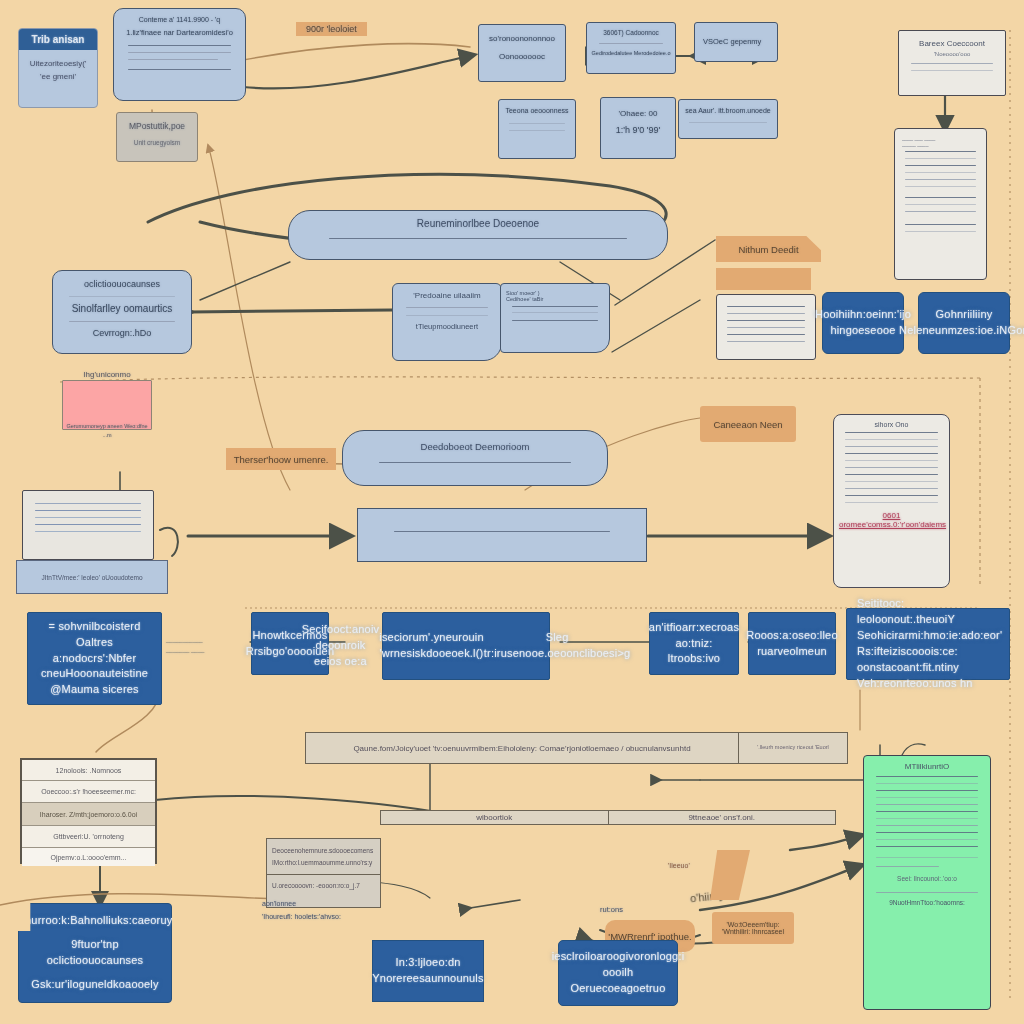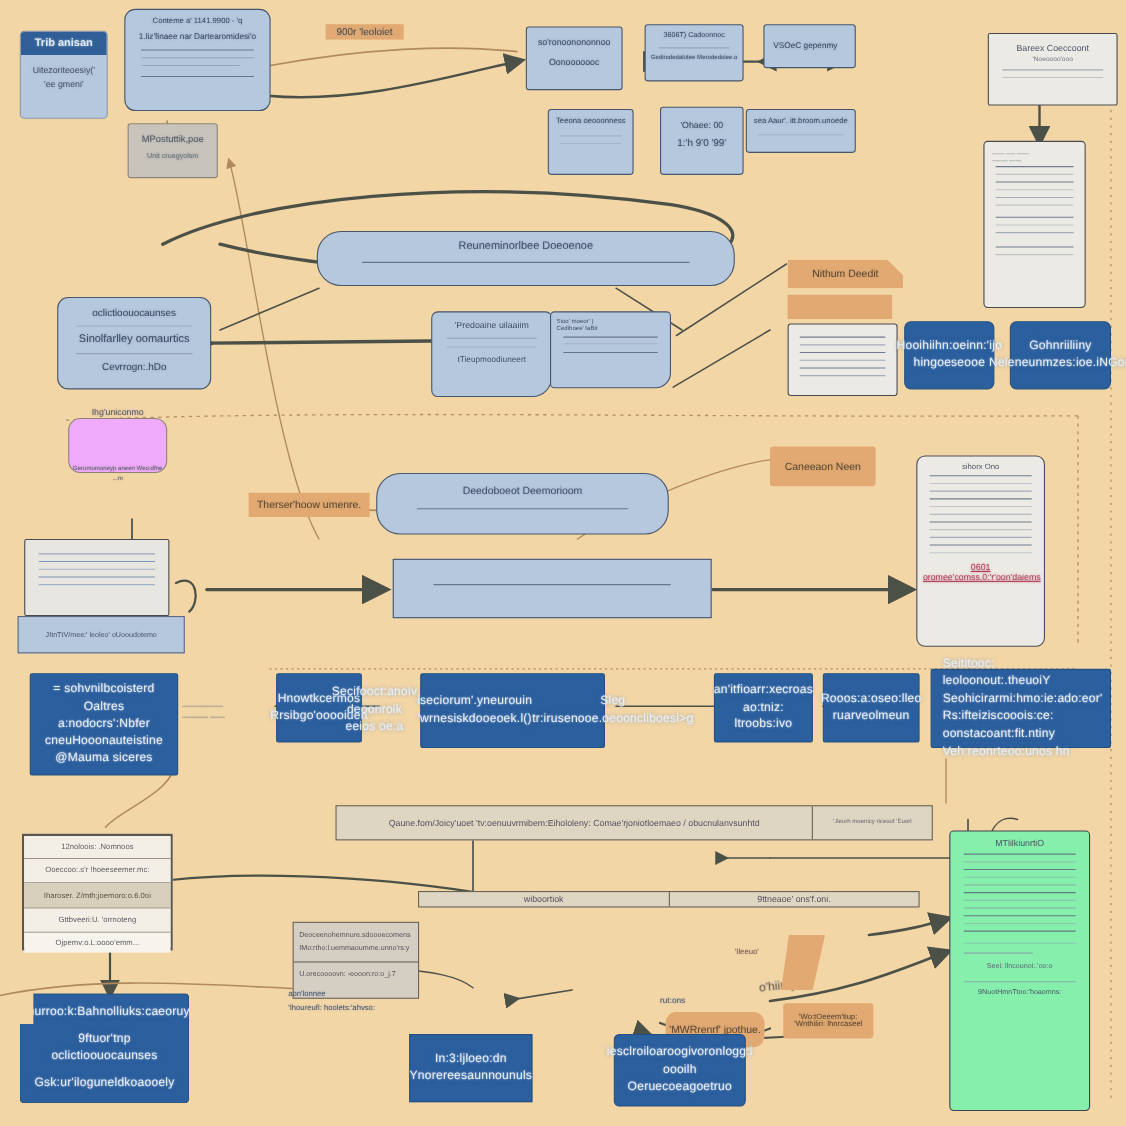--- a/index.html
+++ b/index.html
@@ -28,22 +28,22 @@
     font-size:10px;line-height:1.5;text-align:center;
     text-shadow:0 0 2px rgba(120,140,165,.8);
     filter:blur(.35px);
   }
   .blue-soft.sq{border-radius:3px;}
   .paper{
     background:#eceae4;border:1.5px solid #4a4a52;border-radius:6px;
     color:#4a5468;font-size:9px;filter:blur(.3px);
   }
   .grey-card{
-    background:#f0abfc;border:1px solid #8d8475;color:#5b5b63;
-    border-radius:11px;font-size:9.5px;text-align:center;
+    background:#fca5a5;border:1px solid #8d8475;color:#5b5b63;
+    border-radius:1px;font-size:9.5px;text-align:center;
     display:flex;align-items:center;justify-content:center;
     text-shadow:0 0 2px rgba(140,140,150,.7);filter:blur(.4px);gap:38px;
   }
   .tan{
     background:#e2aa72;color:#5a4632;font-size:9.5px;
     display:flex;align-items:center;justify-content:center;text-align:center;
     text-shadow:0 0 2px rgba(180,140,100,.7);filter:blur(.45px);
   }
 
   .hdr{
@@ -169,21 +169,21 @@
   <div class="node blue-soft sq" style="left:586px;top:22px;width:90px;height:52px;padding:5px 4px;">
     <div style="font-size:6.5px;">3606T) Cadoonnoc</div>
     <div class="rule" style="margin:5px 8px;"></div>
     <div style="font-size:5.5px;">Gedirodedalutee Merodedoiee.o</div>
   </div>
 
   <div class="node blue-soft sq" style="left:681px;top:22px;width:84px;height:40px;display:flex;align-items:center;justify-content:flex-start;margin-left:13px;">
     <div style="font-size:7.5px;">VSOeC gepenmy</div>
   </div>
 
-  <div class="node paper" style="left:898px;top:30px;width:118px;height:66px;padding:8px 6px;background:#eceae4;border-radius:2px;">
+  <div class="node paper" style="left:898px;top:30px;width:108px;height:66px;padding:8px 6px;background:#eceae4;border-radius:2px;">
     <div style="font-size:8px;text-align:center;color:#4a5468;filter:blur(.35px);">Bareex Coeccoont</div>
     <div style="font-size:6px;text-align:center;color:#6b7385;margin-top:3px;">'Noeoooo'ooo</div>
     <div class="rule" style="margin-top:6px;"></div>
     <div class="rule thin"></div>
   </div>
 
   <div class="node blue-soft sq" style="left:498px;top:99px;width:78px;height:60px;padding:6px 4px;">
     <div style="font-size:7px;">Teeona  oeooonness</div>
     <div class="rule thin" style="margin-top:6px;"></div>
     <div class="rule thin"></div>

